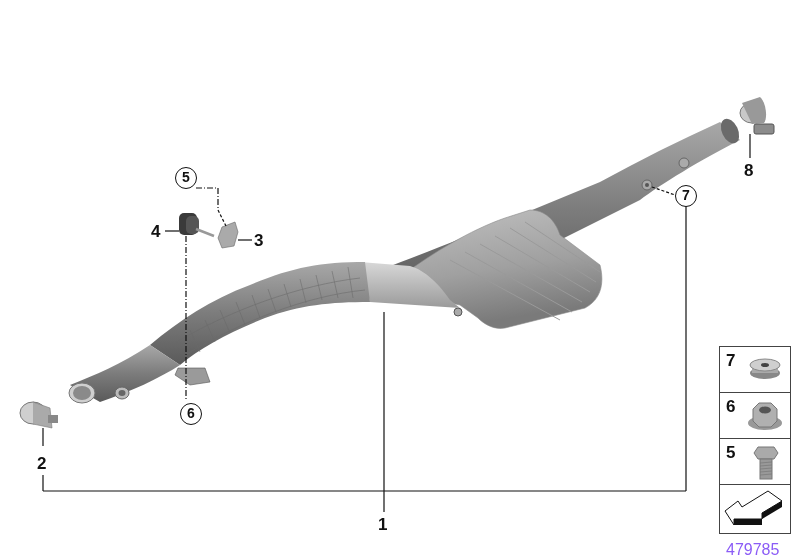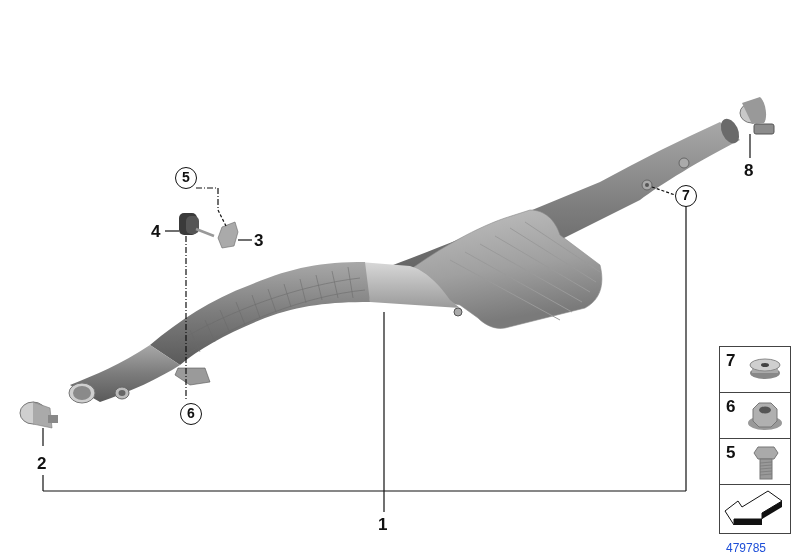--- a/index.html
+++ b/index.html
@@ -12,21 +12,21 @@
                     border-radius: 50%; background: #fff; box-sizing: border-box;
                     font-family: "Liberation Sans", sans-serif; font-weight: bold;
                     font-size: 14px; color: #111; text-align: center; line-height: 19px; }
   .legend { position: absolute; left: 719px; top: 347px; width: 72px; }
   .legend-cell { width: 72px; height: 47px; border: 1px solid #444; box-sizing: border-box;
                  position: relative; margin-top: -1px; background: #fff; }
   .legend-num { position: absolute; left: 6px; top: 4px; font-weight: bold; font-size: 17px;
                 color: #111; font-family: "Liberation Sans", sans-serif; }
   .legend-art { position: absolute; right: 4px; top: 4px; }
   .arrow-cell { height: 50px; }
-  .diagram-id { position: absolute; left: 726px; top: 541px; font-size: 12px; color: #1d4ed8;
+  .diagram-id { position: absolute; left: 726px; top: 541px; font-size: 16px; color: #8b5cf6;
                 font-family: "Liberation Sans", sans-serif; }
 </style>
 </head>
 <body>
 
 <svg id="diagram" viewBox="0 0 800 560" xmlns="http://www.w3.org/2000/svg">
   <defs>
     <linearGradient id="pipeGrad" x1="0" y1="0" x2="0" y2="1">
       <stop offset="0" stop-color="#a8a8a8"></stop>
       <stop offset="0.5" stop-color="#7c7c7c"></stop>

